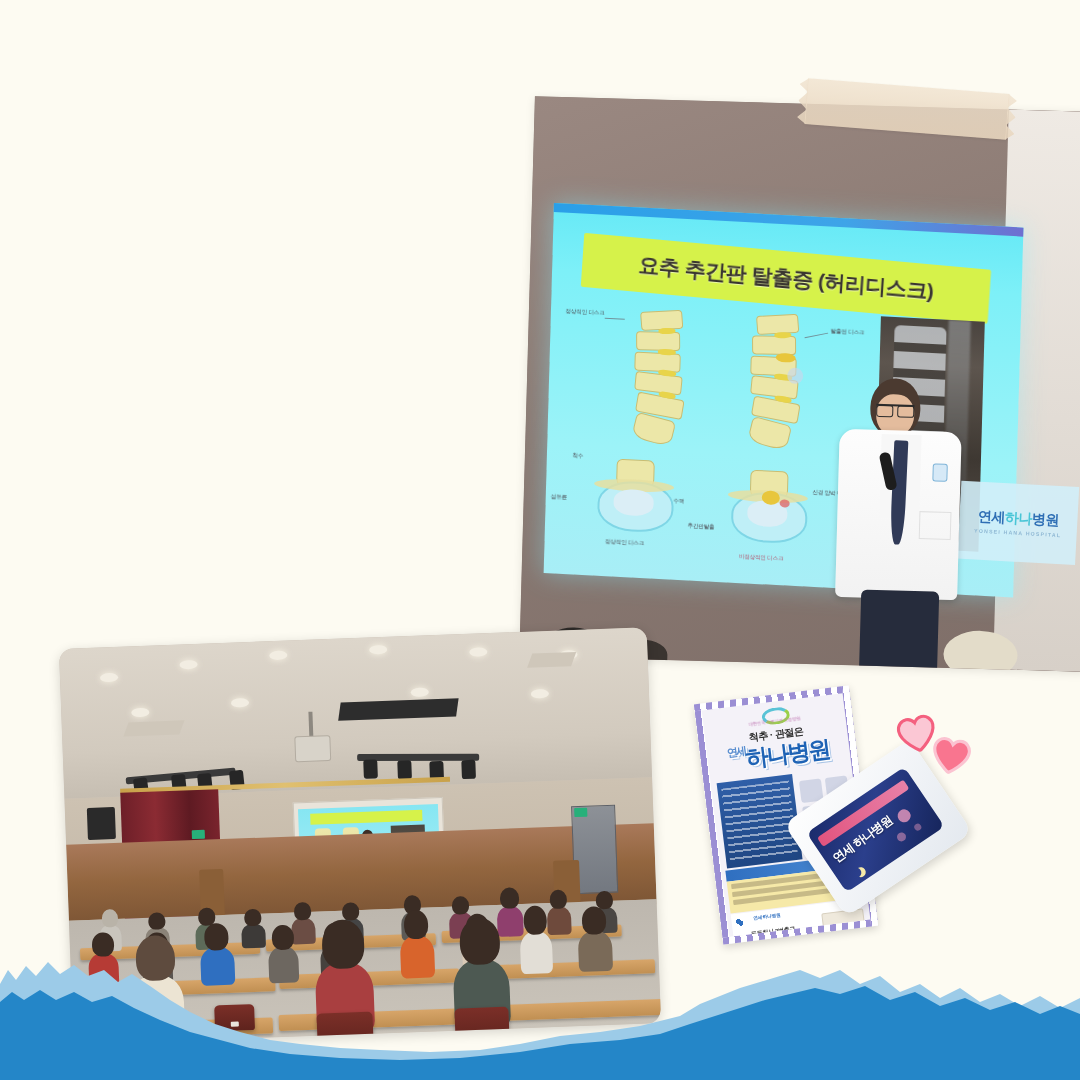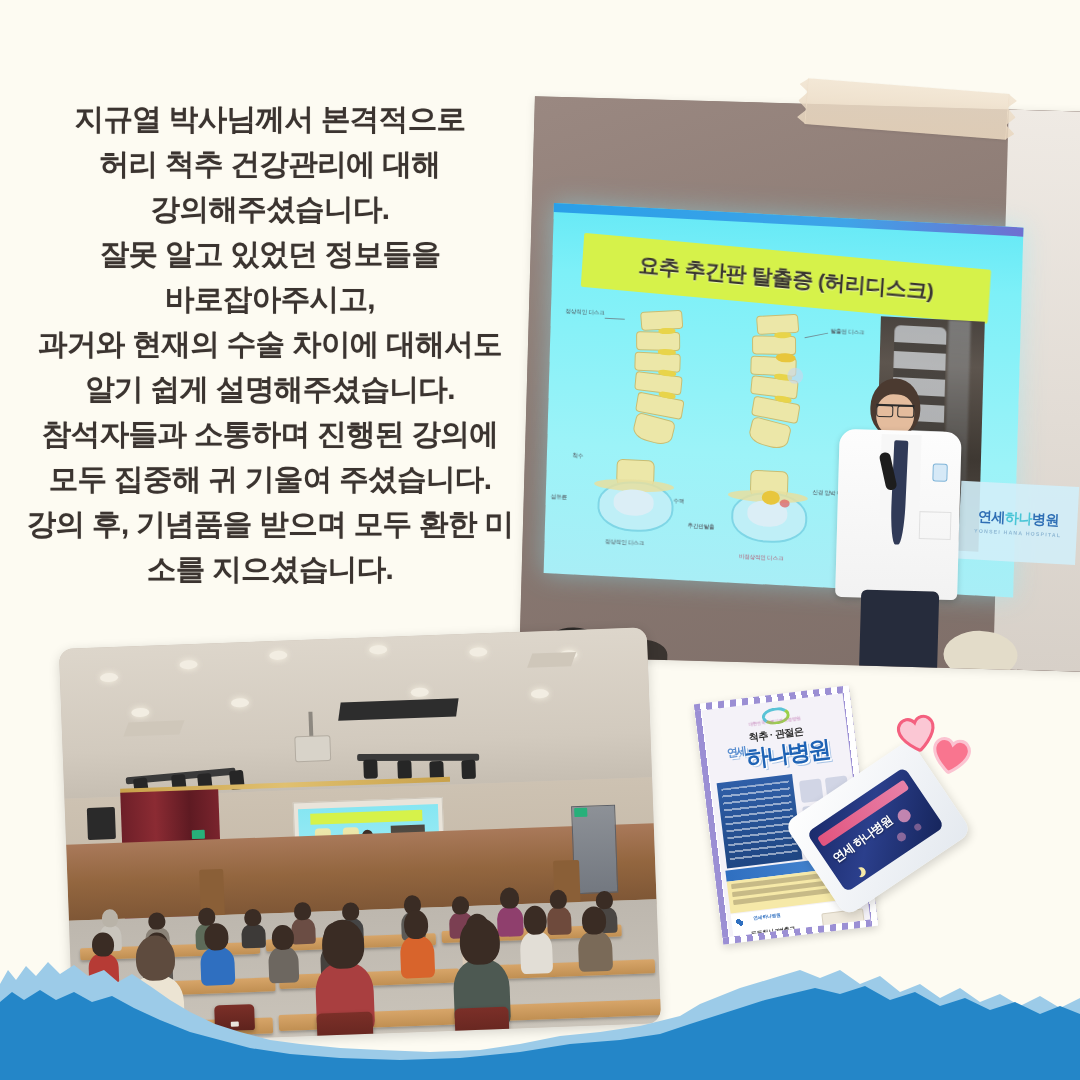--- a/index.html
+++ b/index.html
@@ -256,31 +256,20 @@
 
   
   .wave-wrap{position:absolute;left:0;bottom:0;width:1080px;height:140px;z-index:10;}
   .wave-wrap svg{display:block;width:100%;height:100%;}
 </style>
 </head>
 <body>
 
 <div class="stage">
 
-  <div class="caption">지규열 박사님께서 본격적으로
-허리 척추 건강관리에 대해
-강의해주셨습니다.
-잘못 알고 있었던 정보들을
-바로잡아주시고,
-과거와 현재의 수술 차이에 대해서도
-알기 쉽게 설명해주셨습니다.
-참석자들과 소통하며 진행된 강의에
-모두 집중해 귀 기울여 주셨습니다.
-강의 후, 기념품을 받으며 모두 환한 미
-소를 지으셨습니다.</div>
 
   <div class="photo-lecture">
     <div class="pl-wall"></div>
     <div class="pl-rightwall"></div>
 
     <div class="pl-slide">
       <div class="pl-slide-topbar"></div>
       <div class="pl-title">요추 추간판 탈출증 (허리디스크)</div>
 
       <div class="spine" style="left:66px;top:102px;width:92px;height:132px;">

